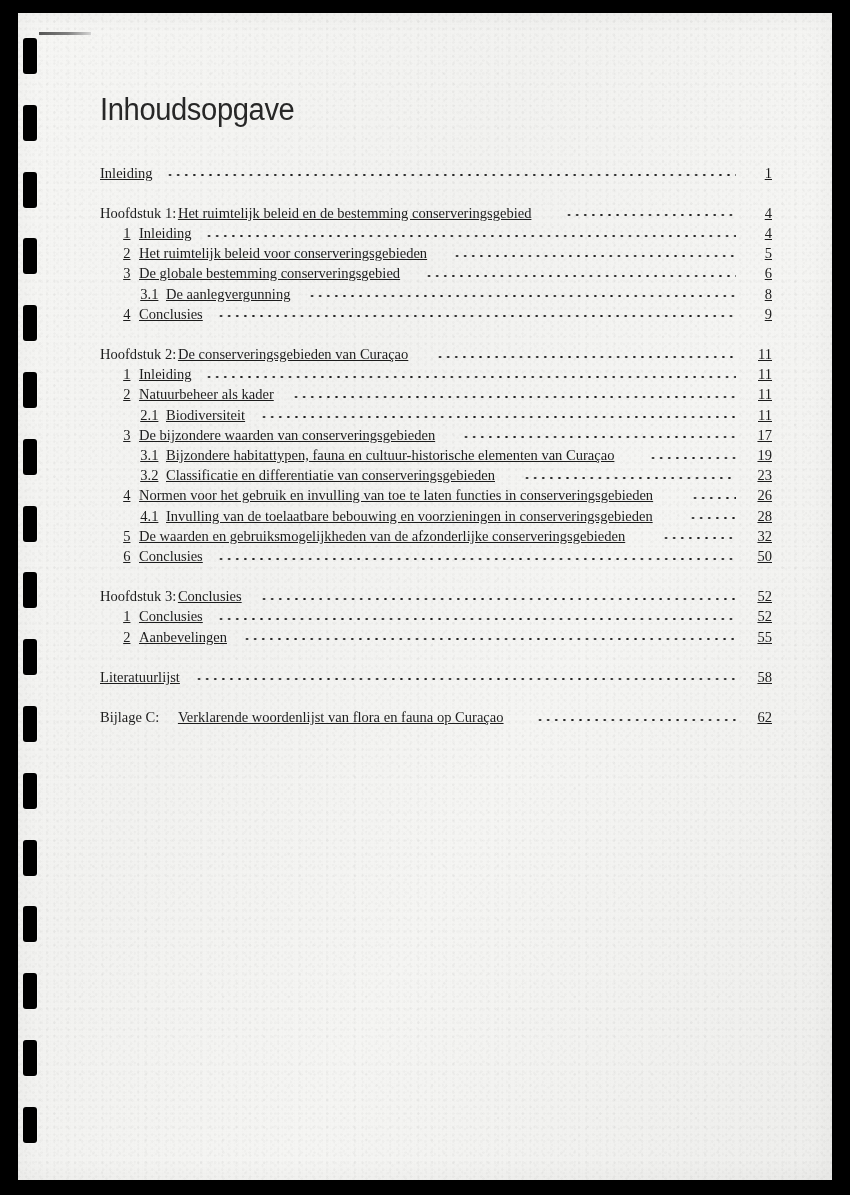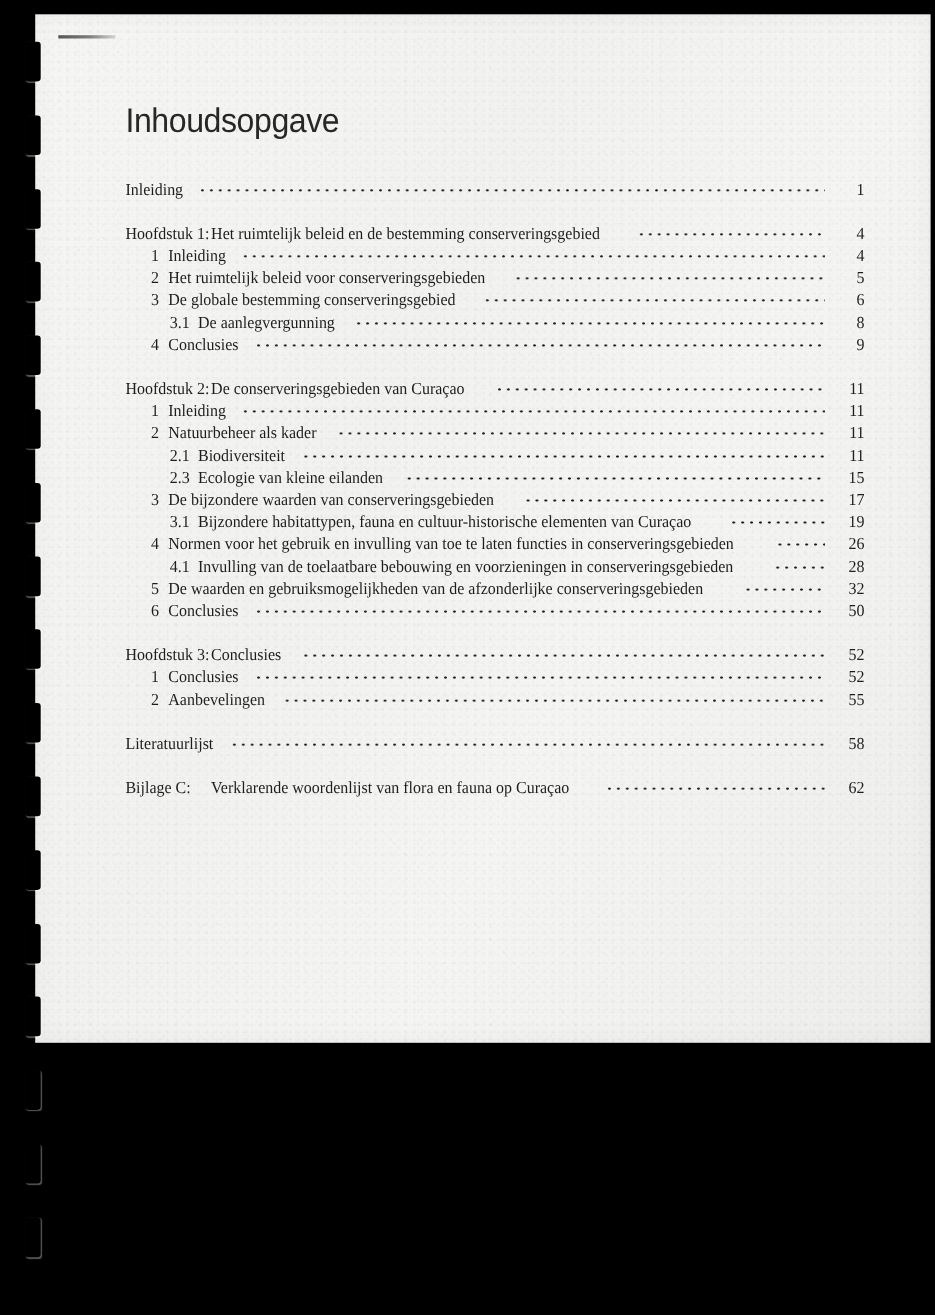--- a/index.html
+++ b/index.html
@@ -19,24 +19,24 @@
   #scan {
     position: relative;
     width: 850px;
     height: 1195px;
     background: #000000;
   }
 
   
   #paper {
     position: absolute;
-    left: 32px;
+    left: 18px;
     top: 13px;
     width: 814px;
-    height: 935px;
+    height: 1167px;
     background:
       radial-gradient(circle at 18% 22%, rgba(0,0,0,0.022) 0 1px, rgba(0,0,0,0) 1.6px),
       radial-gradient(circle at 63% 47%, rgba(0,0,0,0.020) 0 1px, rgba(0,0,0,0) 1.6px),
       radial-gradient(circle at 35% 78%, rgba(0,0,0,0.018) 0 1px, rgba(0,0,0,0) 1.6px),
       radial-gradient(circle at 81% 66%, rgba(0,0,0,0.020) 0 1px, rgba(0,0,0,0) 1.6px),
       linear-gradient(118deg, #f6f6f4 0%, #f2f2f0 38%, #f5f5f3 62%, #eeeeec 100%);
     background-size: 7px 7px, 11px 11px, 9px 9px, 13px 13px, 100% 100%;
     box-shadow: inset 0 0 26px rgba(0,0,0,0.045);
   }
 
@@ -93,25 +93,26 @@
     line-height: 1.05;
   }
 
   .toc-group {
     margin-bottom: 20px;
   }
 
   
   .row {
     display: flex;
-    align-items: flex-start;
+    align-items: center;
     font-size: 15.3px;
     line-height: 20.2px;
     color: #1d1d1d;
     white-space: nowrap;
+    text-decoration: underline;
   }
 
   .num {
     flex: 0 0 auto;
     text-align: right;
     transform: scaleX(0.95);
     transform-origin: right center;
   }
 
   .label {
@@ -240,37 +241,37 @@
               <span class="label">Natuurbeheer als kader</span>
               <span class="leader"></span>
               <span class="page">11</span>
             </div>
             <div class="row lvl2">
               <span class="num">2.1</span>
               <span class="label">Biodiversiteit</span>
               <span class="leader"></span>
               <span class="page">11</span>
             </div>
-            <div class="row lvl2">
-              <span class="num">2.3</span>
-              <span class="label">Ecologie van kleine eilanden</span>
-              <span class="leader"></span>
-              <span class="page">15</span>
-            </div>
             <div class="row lvl1">
               <span class="num">3</span>
               <span class="label">De bijzondere waarden van conserveringsgebieden</span>
               <span class="leader"></span>
               <span class="page">17</span>
             </div>
             <div class="row lvl2">
               <span class="num">3.1</span>
               <span class="label">Bijzondere habitattypen, fauna en cultuur-historische elementen van Curaçao</span>
               <span class="leader"></span>
               <span class="page">19</span>
+            </div>
+            <div class="row lvl2">
+              <span class="num">3.2</span>
+              <span class="label">Classificatie en differentiatie van conserveringsgebieden</span>
+              <span class="leader"></span>
+              <span class="page">23</span>
             </div>
             <div class="row lvl1">
               <span class="num">4</span>
               <span class="label">Normen voor het gebruik en invulling van toe te laten functies in conserveringsgebieden</span>
               <span class="leader"></span>
               <span class="page">26</span>
             </div>
             <div class="row lvl2">
               <span class="num">4.1</span>
               <span class="label">Invulling van de toelaatbare bebouwing en voorzieningen in conserveringsgebieden</span>

